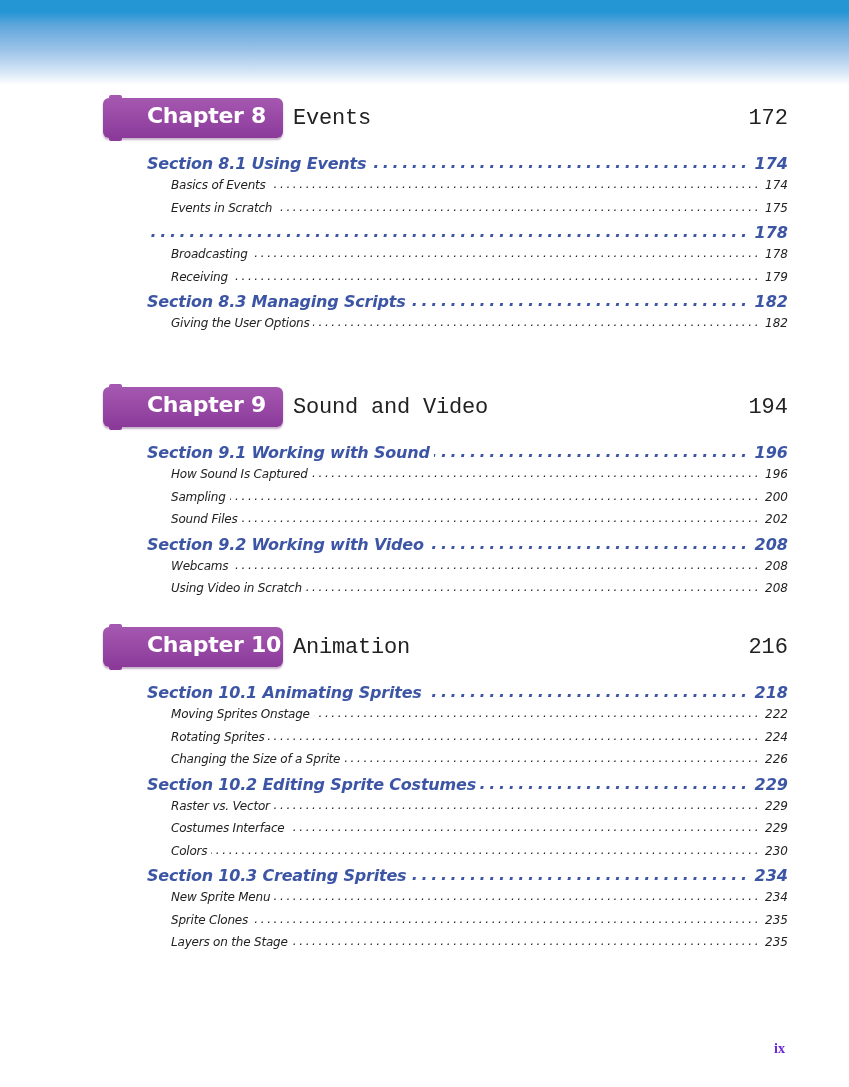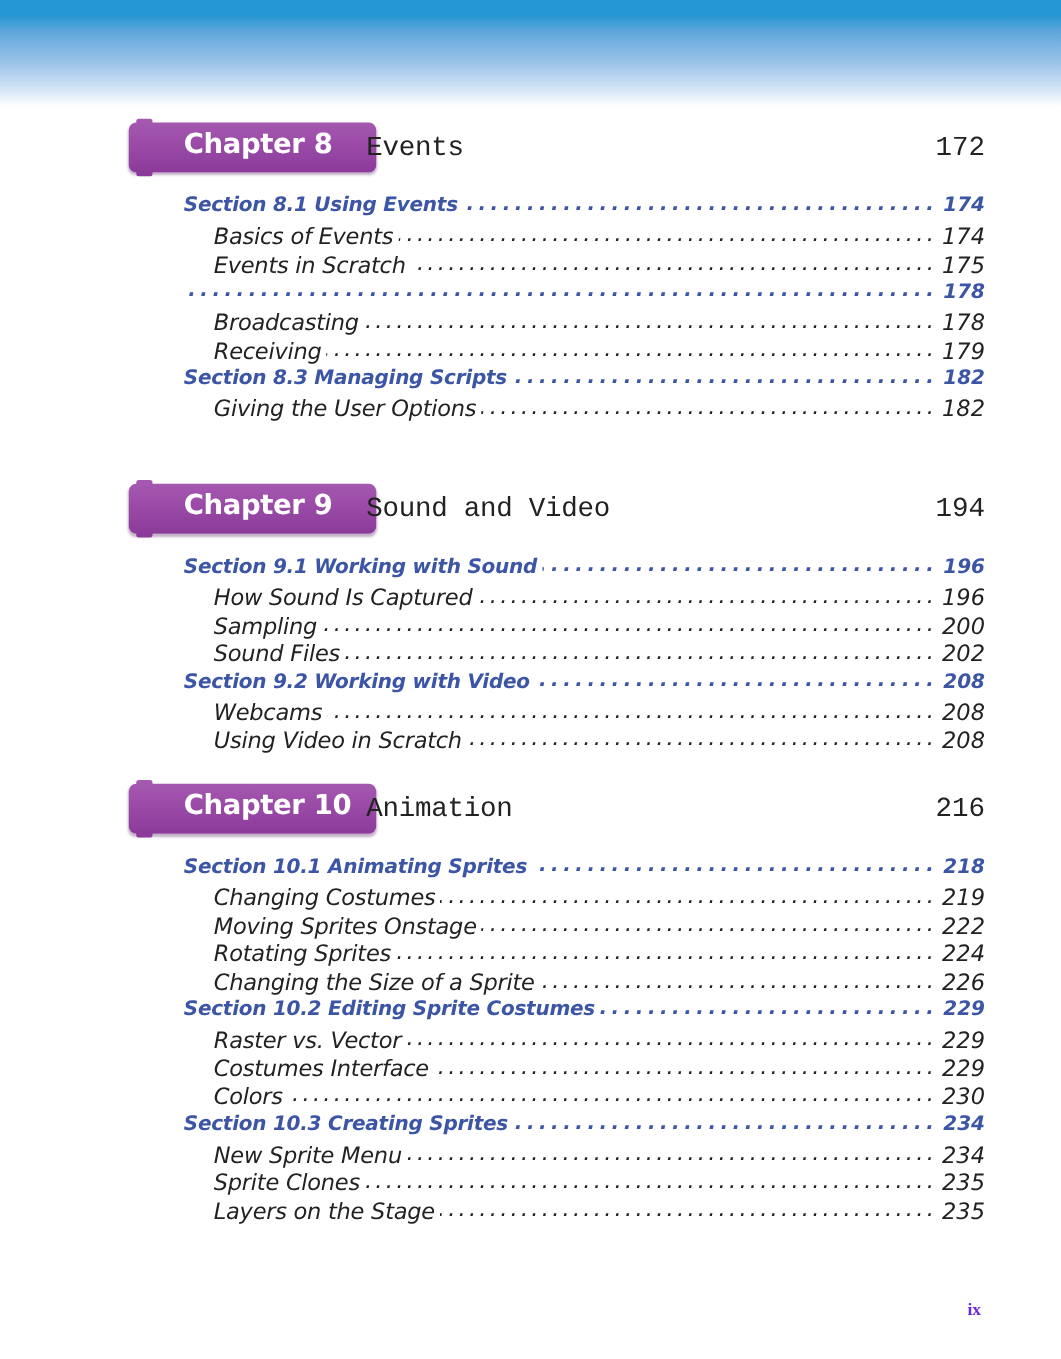--- a/index.html
+++ b/index.html
@@ -13,21 +13,20 @@
     background: linear-gradient(to bottom, #2496d4 0px, #2496d4 12px, #5fa6dc 25px, #9bc3e8 50px, #d6e6f6 72px, #ffffff 85px);
   }
   .chapter {
     position: absolute; left: 103px; width: 685px; height: 44px;
   }
   .chapter-badge {
     position: absolute; left: 0; top: 0; width: 180px; height: 40px;
     background: linear-gradient(to bottom, #a558b0, #8b3a9a);
     border-radius: 6px;
     box-shadow: 0 2px 2px rgba(90,30,100,0.35);
-    padding-left: 18px;
   }
   .chapter-badge::before {
     content: ""; position: absolute; left: 6px; top: -3px; width: 13px; height: 4px;
     background: #a558b0; border-radius: 2px 2px 0 0;
   }
   .chapter-badge::after {
     content: ""; position: absolute; left: 6px; bottom: -3px; width: 13px; height: 4px;
     background: #8b3a9a; border-radius: 0 0 2px 2px;
   }
   .chapter-label {
@@ -52,21 +51,21 @@
   .chapter-page { white-space: nowrap; }
   .entries { position: absolute; left: 147px; width: 641px; }
   .row {
     display: flex; align-items: baseline; height: 22.5px; color: #222;
     font-family: "DejaVu Sans", sans-serif;
     font-style: italic;
   }
   .row.section {
     color: #3c55a5; font-weight: bold; font-size: 16px; height: 24px;
   }
-  .row.sub { font-size: 18px; padding-left: 24px; justify-content: center; }
+  .row.sub { font-size: 12px; padding-left: 24px; justify-content: center; }
   .row .txt { white-space: nowrap; letter-spacing: -0.2px; }
   .row .lead {
     flex: 1; overflow: hidden; white-space: nowrap; margin: 0 4px; position: relative; height: 1em;
   }
   .row .lead::after {
     content: "................................................................................................................................................................................................";
     position: absolute; right: 0; letter-spacing: 2.6px; white-space: nowrap;
   }
   .row.section .lead::after { letter-spacing: 3.6px; }
   .row .pg { white-space: nowrap; }
@@ -190,25 +189,20 @@
     <span class="chapter-page">216</span>
   </div>
 </div>
 <div class="entries" style="top:682px;">
   <div class="row section">
       <span class="txt">Section 10.1 Animating Sprites</span>
       <span class="lead"></span>
       <span class="pg">218</span>
     </div>
   <div class="row sub">
-      <span class="txt">Changing Costumes</span>
-      <span class="lead"></span>
-      <span class="pg">219</span>
-    </div>
-  <div class="row sub">
       <span class="txt">Moving Sprites Onstage</span>
       <span class="lead"></span>
       <span class="pg">222</span>
     </div>
   <div class="row sub">
       <span class="txt">Rotating Sprites</span>
       <span class="lead"></span>
       <span class="pg">224</span>
     </div>
   <div class="row sub">

